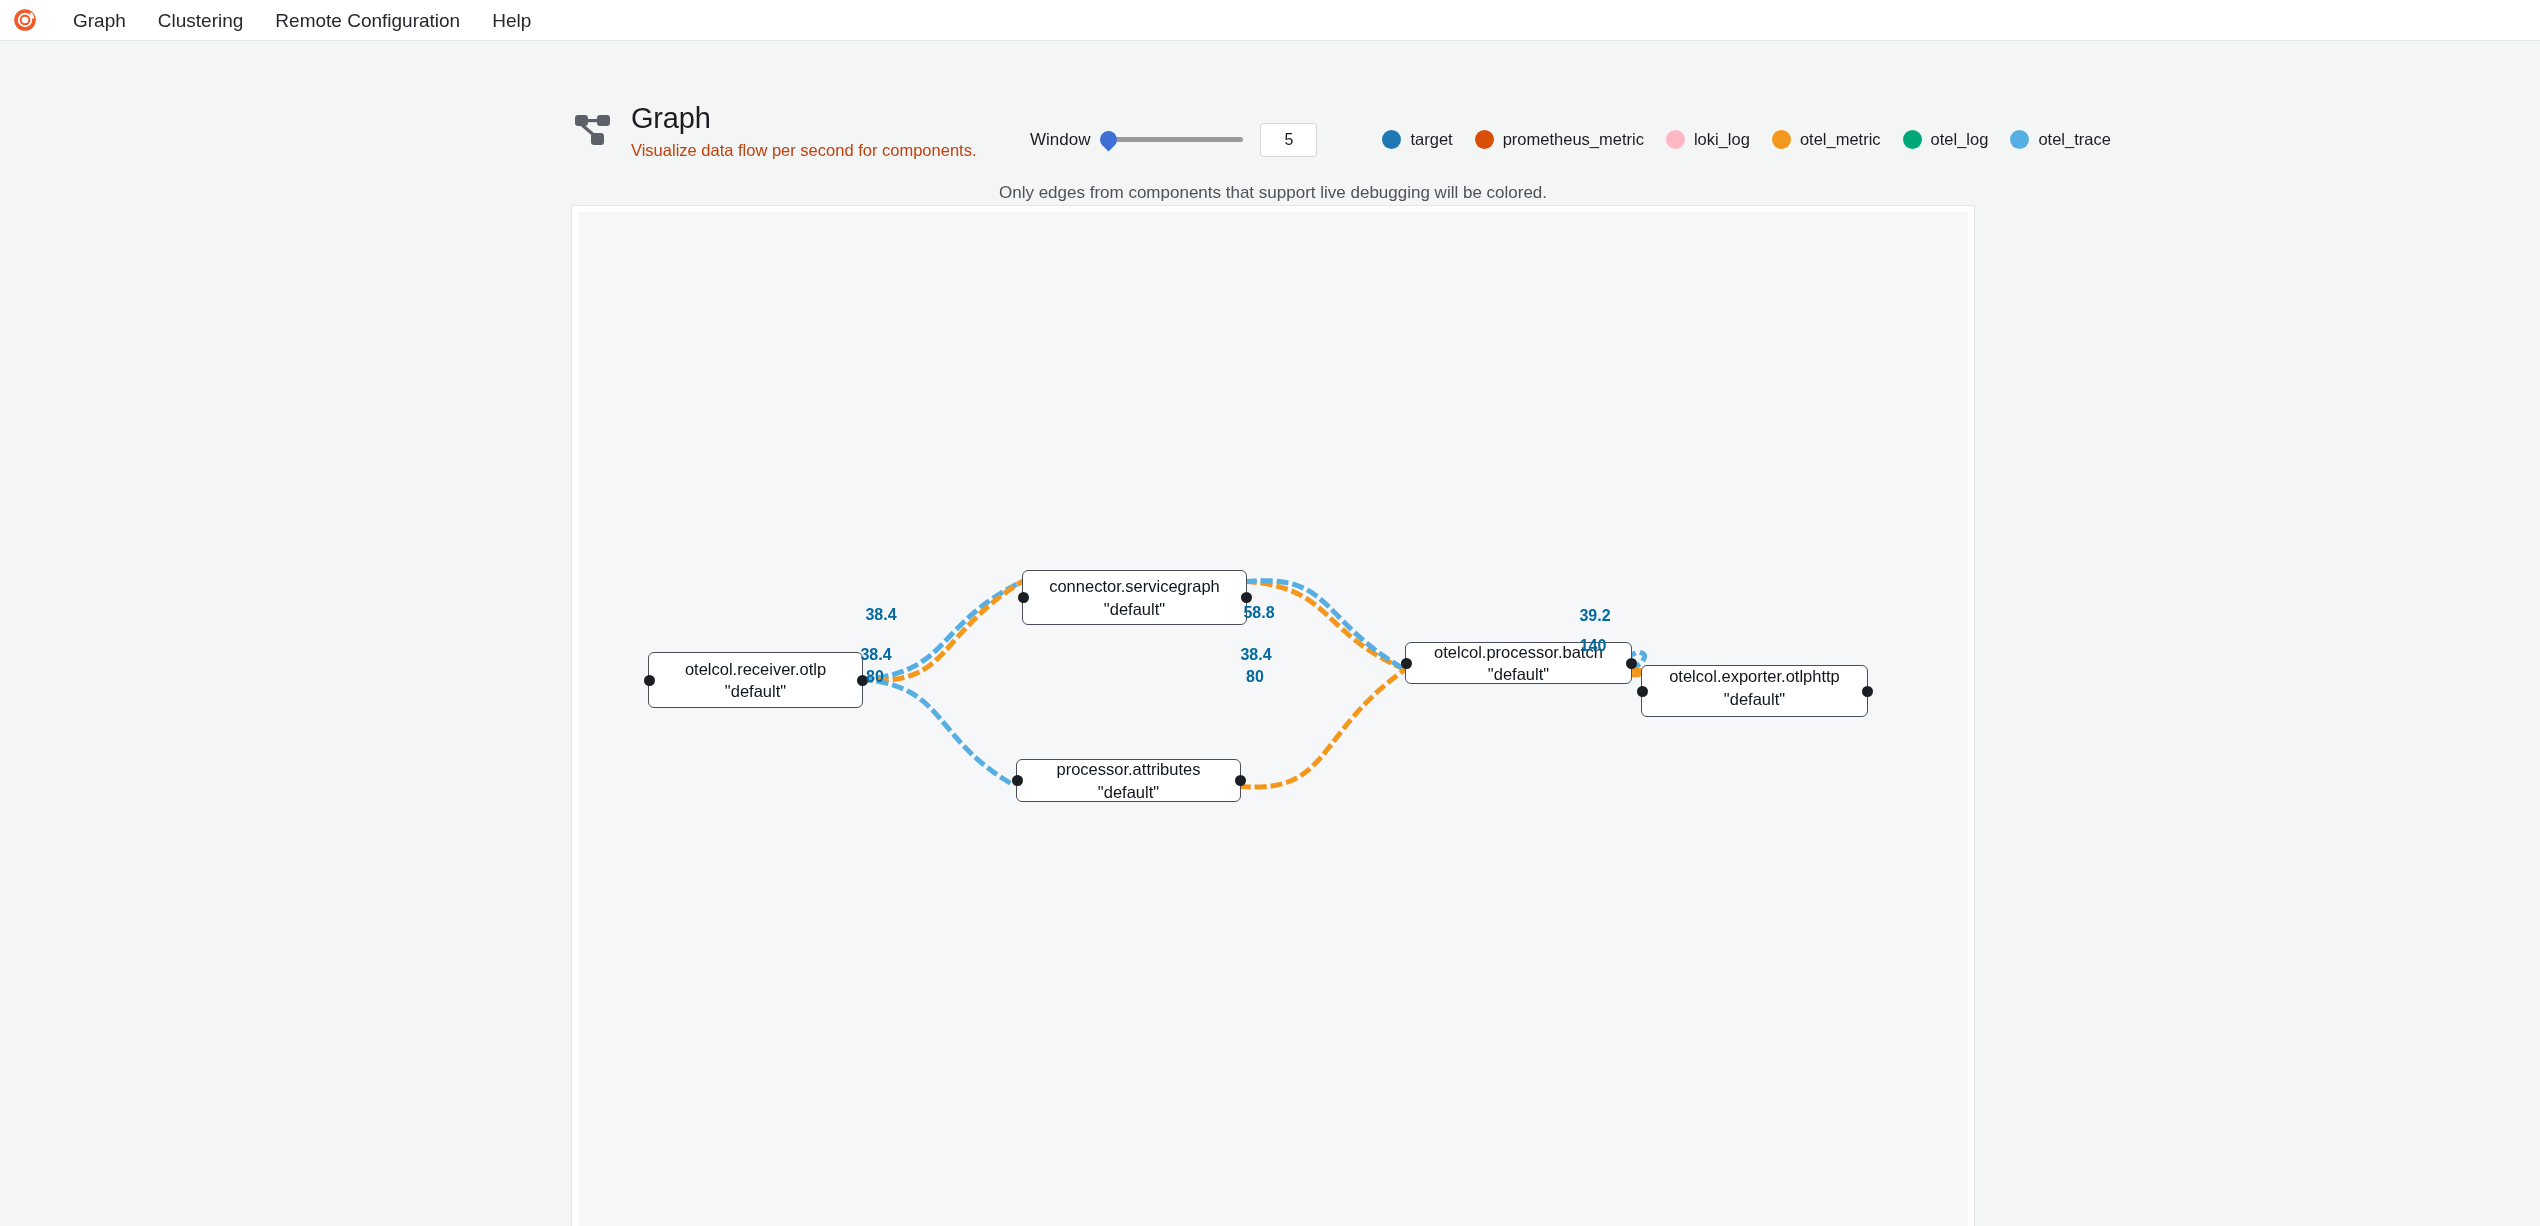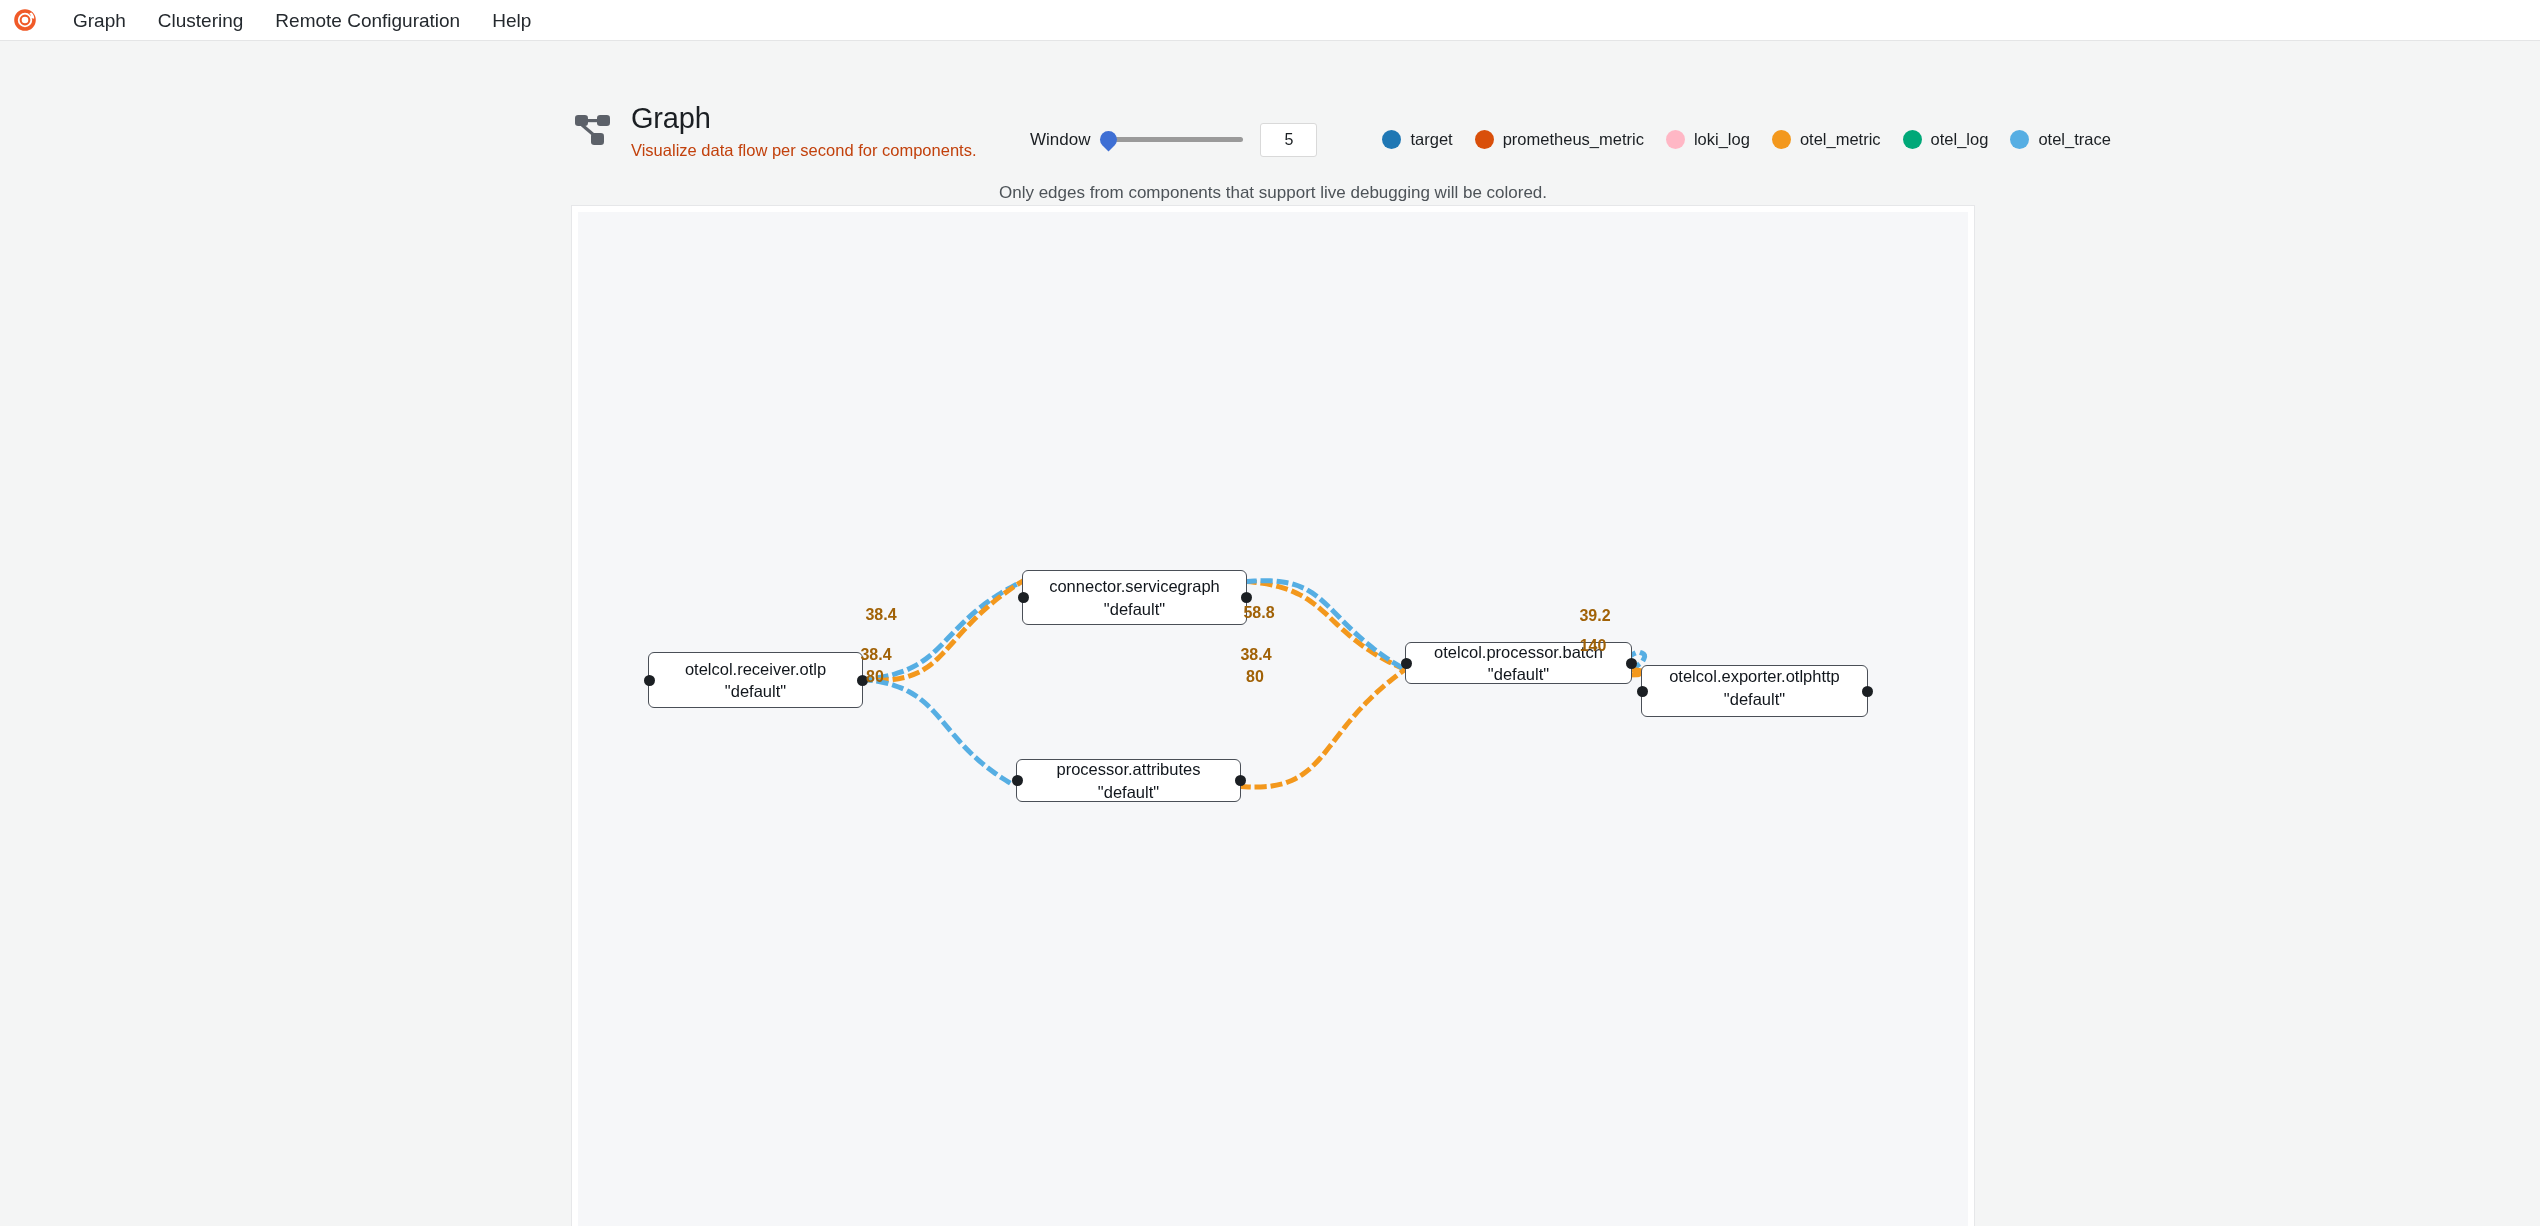--- a/index.html
+++ b/index.html
@@ -218,21 +218,21 @@
     margin-top: -5.5px;
     cursor: crosshair;
   }
   .handle.left  { left: -5.5px; }
   .handle.right { right: -5.5px; }
 
   .edge-label {
     position: absolute;
     font-size: 16px;
     font-weight: bold;
-    color: #a16207;
+    color: #0369a1;
     transform: translate(-50%, -50%);
     white-space: nowrap;
     pointer-events: none;
   }
 </style>
 </head>
 <body>
 
 <div class="navbar">
   <div class="brand-logo">

